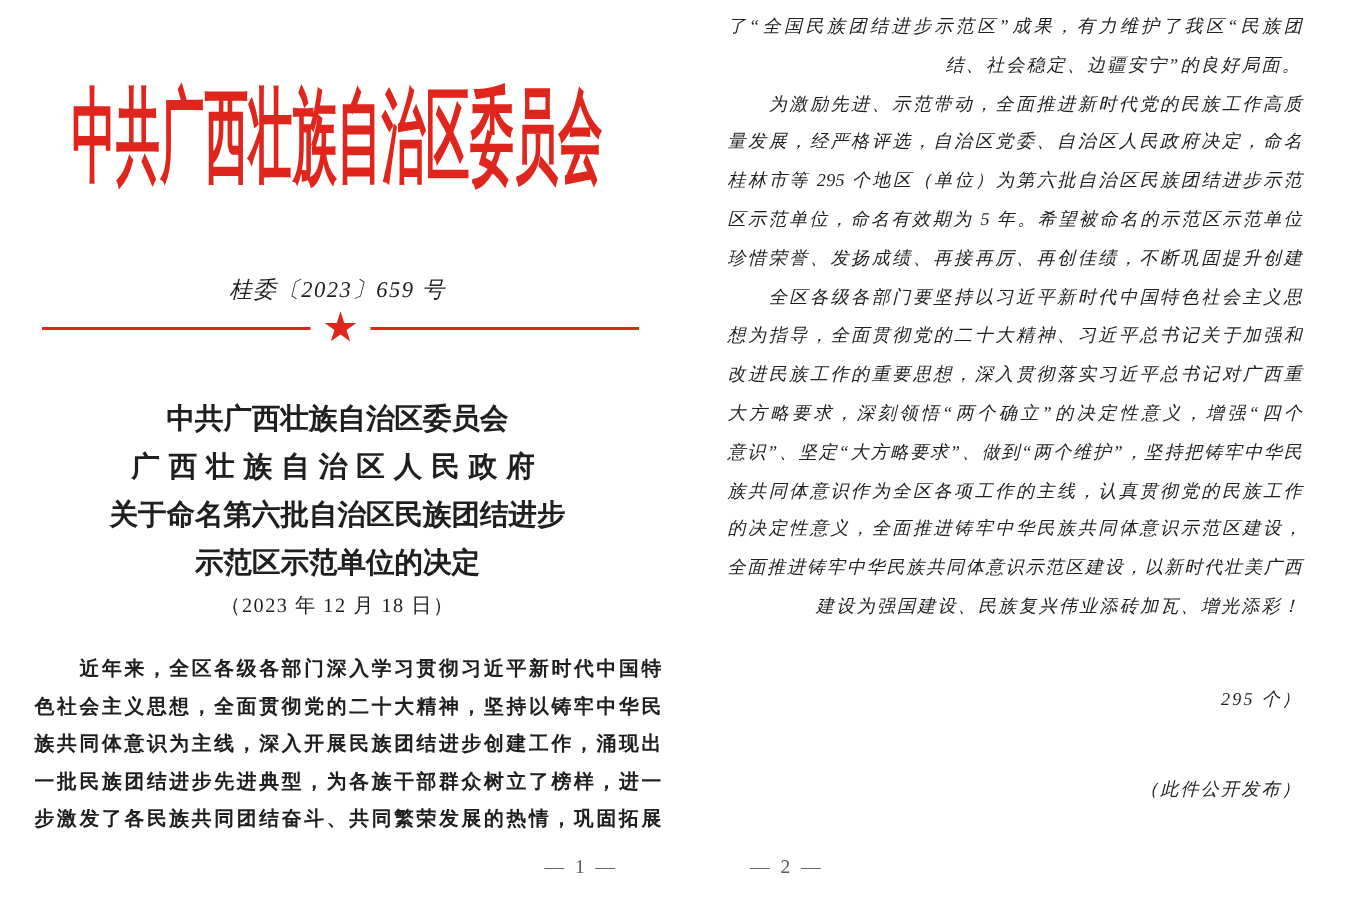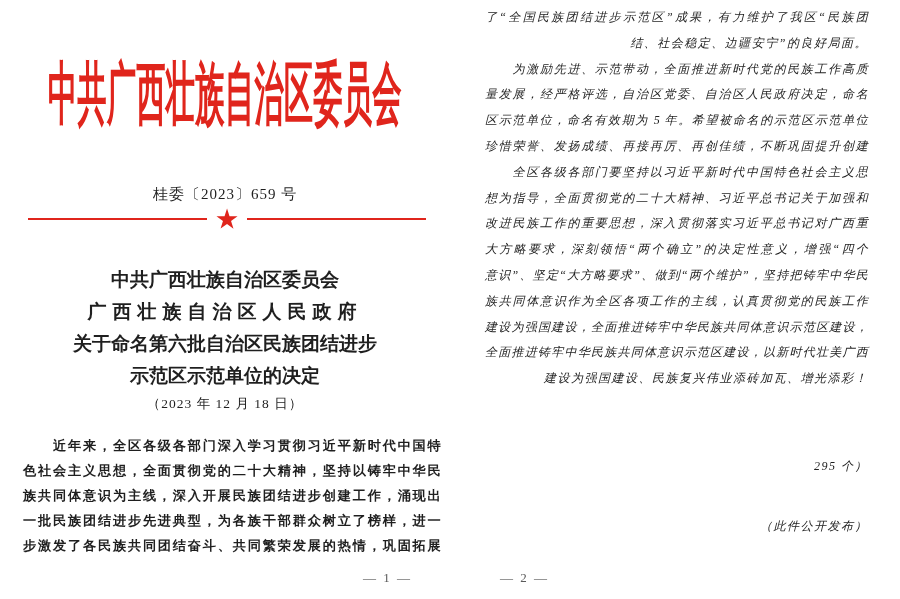--- a/index.html
+++ b/index.html
@@ -27,21 +27,21 @@
     font-size:29px;line-height:64px;
     font-weight:bold;
     letter-spacing:0.5px;
     color:var(--accent-red);
     transform:scaleY(2.35);
     white-space:nowrap;
   }
   .doc-number{
     position:absolute;top:185px;left:0;right:0;
     text-align:center;font-size:15px;line-height:18px;
-    letter-spacing:1px;white-space:nowrap;
+    letter-spacing:1px;white-space:nowrap;font-style:italic;
   }
   .red-rule{
     position:absolute;top:206px;left:28px;right:24px;height:26px;
     display:flex;align-items:center;
   }
   .red-rule .seg{flex:1;height:0;border-top:2px solid var(--accent-red);}
   .red-rule .star{
     flex:0 0 auto;margin:0 8px;
     color:var(--accent-red);font-size:24px;line-height:24px;
   }
@@ -118,29 +118,30 @@
     <div class="page-num" id="p1-num">— 1 —</div>
   </div>
 
   <div class="page" id="page2">
 
     <div class="body-block" id="p2-body">
       <div class="bl j">了“全国民族团结进步示范区”成果，有力维护了我区“民族团</div>
       <div class="bl last">结、社会稳定、边疆安宁”的良好局面。</div>
       <div class="bl j">　　为激励先进、示范带动，全面推进新时代党的民族工作高质</div>
       <div class="bl j">量发展，经严格评选，自治区党委、自治区人民政府决定，命名</div>
+      <div class="bl j">桂林市等 295 个地区（单位）为第六批自治区民族团结进步示范</div>
       <div class="bl j">区示范单位，命名有效期为 5 年。希望被命名的示范区示范单位</div>
       <div class="bl j">珍惜荣誉、发扬成绩、再接再厉、再创佳绩，不断巩固提升创建</div>
       <div class="bl j">　　全区各级各部门要坚持以习近平新时代中国特色社会主义思</div>
       <div class="bl j">想为指导，全面贯彻党的二十大精神、习近平总书记关于加强和</div>
       <div class="bl j">改进民族工作的重要思想，深入贯彻落实习近平总书记对广西重</div>
       <div class="bl j">大方略要求，深刻领悟“两个确立”的决定性意义，增强“四个</div>
       <div class="bl j">意识”、坚定“大方略要求”、做到“两个维护”，坚持把铸牢中华民</div>
       <div class="bl j">族共同体意识作为全区各项工作的主线，认真贯彻党的民族工作</div>
-      <div class="bl j">建设为强国建设，全面推进铸牢中华民族共同体意识示范区建设，</div>
+      <div class="bl j">的决定性意义，全面推进铸牢中华民族共同体意识示范区建设，</div>
       <div class="bl j">全面推进铸牢中华民族共同体意识示范区建设，以新时代壮美广西</div>
       <div class="bl last">建设为强国建设、民族复兴伟业添砖加瓦、增光添彩！</div>
     </div>
 
     <div class="body-block" id="p2-attach">
       <div class="bl last">　　　　　295 个）</div>
     </div>
 
     <div class="body-block" id="p2-note">
       <div class="bl last">　　（此件公开发布）</div>

